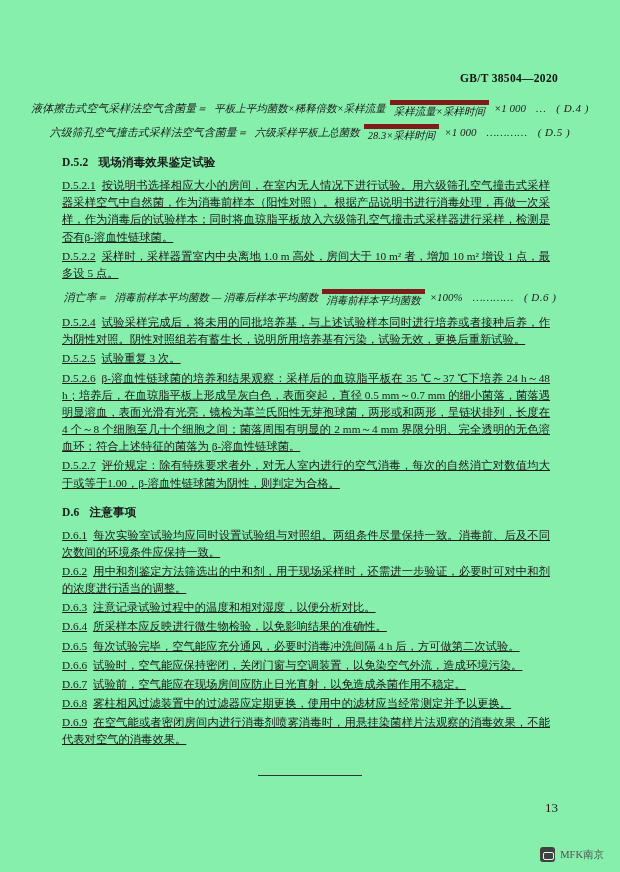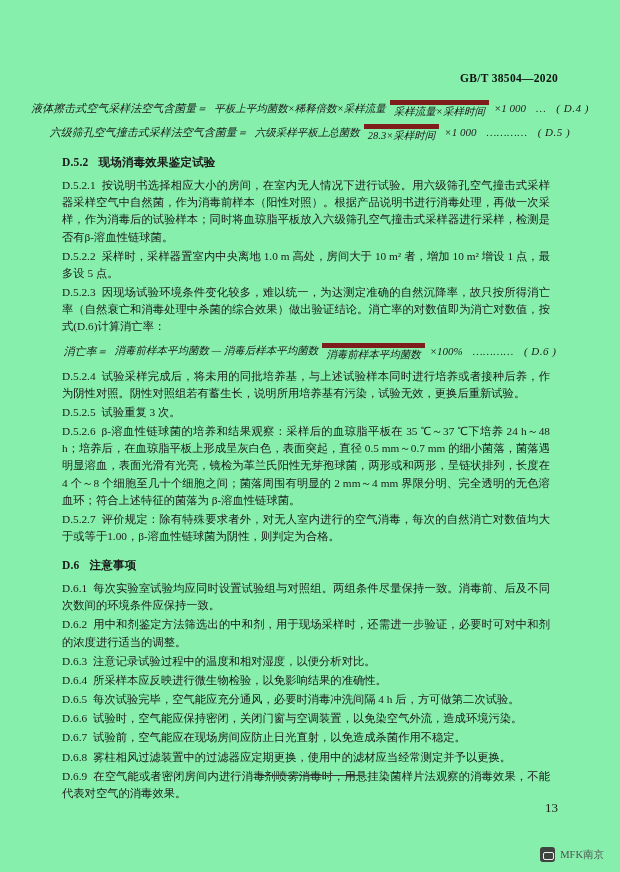--- a/index.html
+++ b/index.html
@@ -89,20 +89,21 @@
   }
   .sec-head .num {
     margin-right: 10px;
   }
   p.para {
     font-size: 11.3px;
     line-height: 1.52;
     margin: 2px 8px 2px 0;
     text-align: justify;
     text-justify: inter-ideograph;
+    text-decoration: underline;
   }
   p.para .lbl {
     margin-right: 6px;
   }
   .formula-mid {
     margin: 7px 0 7px 0;
   }
   .page-num {
     position: absolute;
     right: 62px;
@@ -188,23 +189,20 @@
     </div>
 
     <p class="para">
       <span class="lbl">D.5.2.1</span><span>按说明书选择相应大小的房间，在室内无人情况下进行试验。用六级筛孔空气撞击式采样器采样空气中自然菌，作为消毒前样本（阳性对照）。根据产品说明书进行消毒处理，再做一次采样，作为消毒后的试验样本；同时将血琼脂平板放入六级筛孔空气撞击式采样器进行采样，检测是否有β-溶血性链球菌。</span>
     </p>
 
     <p class="para">
       <span class="lbl">D.5.2.2</span><span>采样时，采样器置室内中央离地 1.0 m 高处，房间大于 10 m² 者，增加 10 m² 增设 1 点，最多设 5 点。</span>
     </p>
 
-    <p class="para">
-      <span class="lbl">D.5.2.3</span><span>因现场试验环境条件变化较多，难以统一，为达测定准确的自然沉降率，故只按所得消亡率（自然衰亡和消毒处理中杀菌的综合效果）做出验证结论。消亡率的对数值即为消亡对数值，按式(D.6)计算消亡率：</span>
-    </p>
 
     <div class="formula-block formula-mid">
       <div class="frm-row">
         <span class="frm-lhs">消亡率＝</span>
         <span class="frac">
           <span class="num">消毒前样本平均菌数 — 消毒后样本平均菌数</span>
           <span class="den">消毒前样本平均菌数</span>
         </span>
         <span class="frm-tail">×100%</span>
         <span class="frm-num">…………</span>

